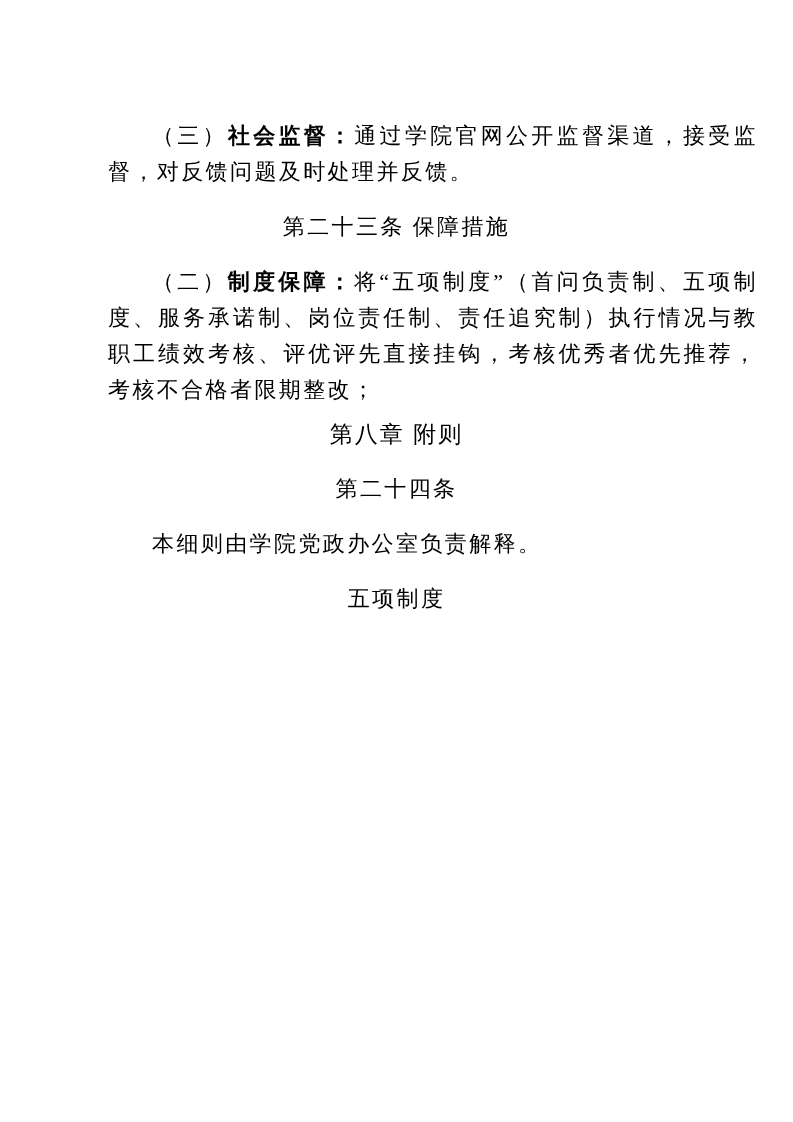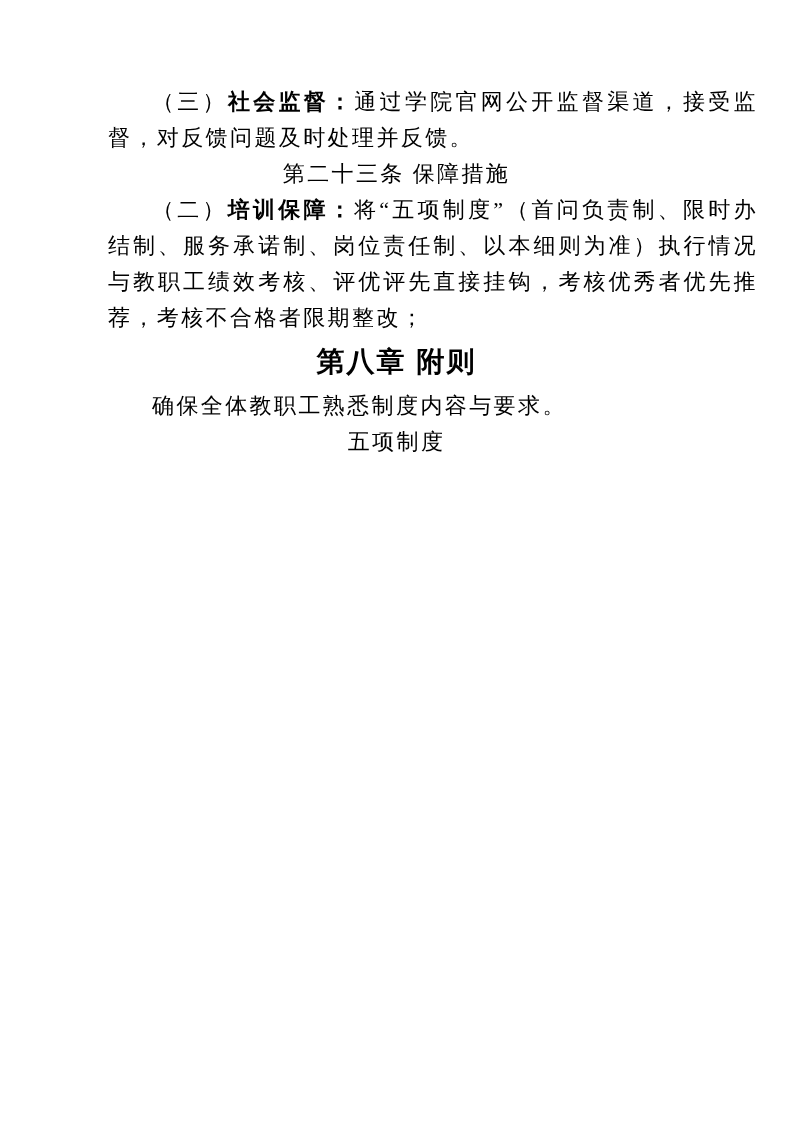--- a/index.html
+++ b/index.html
@@ -9,65 +9,66 @@
   }
   .page {
     position: relative;
     width: 793px;
     height: 1122px;
     background: #ffffff;
     overflow: hidden;
     color: #000000;
   }
   .content {
-    padding-top: 84px;
+    padding-top: 118px;
   }
   .para {
     margin: 0 0 0 108px;
     width: 650px;
     font-family: "Liberation Serif", "DejaVu Serif", serif;
     font-size: 22px;
     line-height: 36px;
     letter-spacing: 2.4px;
     text-align: justify;
     text-justify: inter-ideograph;
     text-indent: 44px;
     color: #000000;
   }
   .para b {
     font-weight: bold;
   }
   .article-heading {
-    margin: 0 0;
+    margin: 19px 0;
     width: 100%;
     text-align: center;
     font-family: "Liberation Serif", "DejaVu Serif", serif;
     font-size: 22px;
     line-height: 36px;
     letter-spacing: 2.4px;
     font-weight: normal;
     color: #000000;
   }
   .chapter-heading {
     margin: 8px 0;
     width: 100%;
     text-align: center;
     font-family: "Liberation Sans", "DejaVu Sans", sans-serif;
-    font-size: 28px;
+    font-size: 23px;
     line-height: 36px;
     letter-spacing: 2px;
-    font-weight: bold;
+    font-weight: normal;
     color: #000000;
   }
 </style>
 </head>
 <body>
 
 <div class="page">
   <div class="content">
       <p class="para"><span class="text-run">（三）</span><b class="bold-run">社会监督：</b><span class="text-run">通过学院官网公开监督渠道，接受监督，对反馈问题及时处理并反馈。</span></p>
       <div class="article-heading">第二十三条 保障措施</div>
-      <p class="para"><span class="text-run">（二）</span><b class="bold-run">培训保障：</b><span class="text-run">将“五项制度”（首问负责制、限时办结制、服务承诺制、岗位责任制、以本细则为准）执行情况与教职工绩效考核、评优评先直接挂钩，考核优秀者优先推荐，考核不合格者限期整改；</span></p>
+      <p class="para"><span class="text-run">（二）</span><b class="bold-run">制度保障：</b><span class="text-run">将“五项制度”（首问负责制、五项制度、服务承诺制、岗位责任制、责任追究制）执行情况与教职工绩效考核、评优评先直接挂钩，考核优秀者优先推荐，考核不合格者限期整改；</span></p>
       <div class="chapter-heading">第八章 附则</div>
-      <p class="para"><span class="text-run">确保全体教职工熟悉制度内容与要求。</span></p>
+      <div class="article-heading">第二十四条</div>
+      <p class="para"><span class="text-run">本细则由学院党政办公室负责解释。</span></p>
       <div class="article-heading">五项制度</div>
     </div>
 </div>
 
 </body></html>

